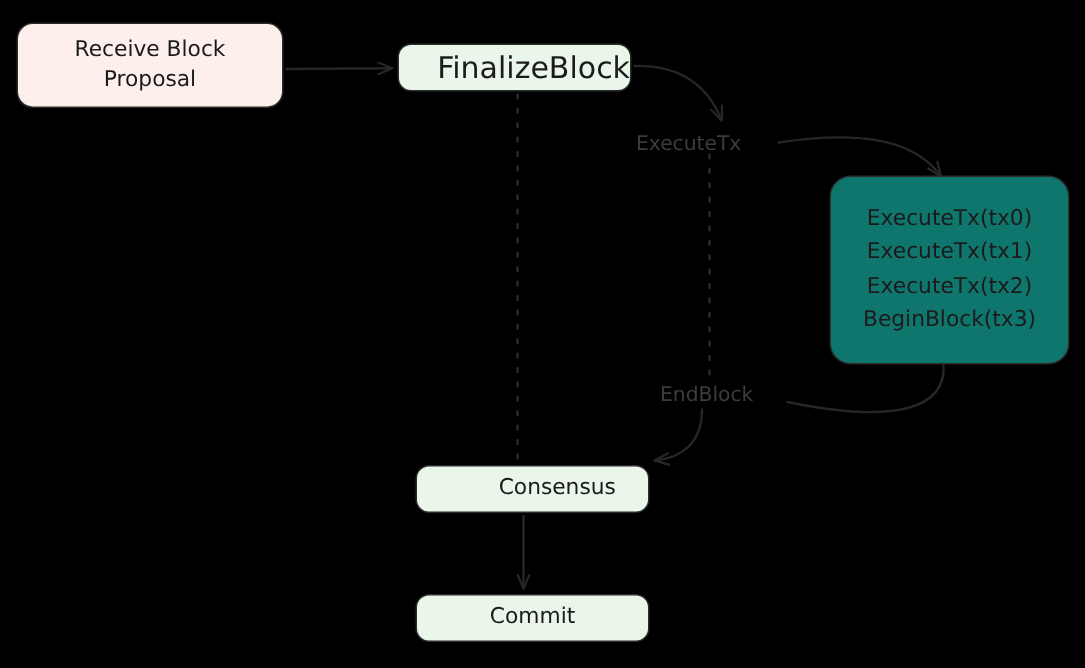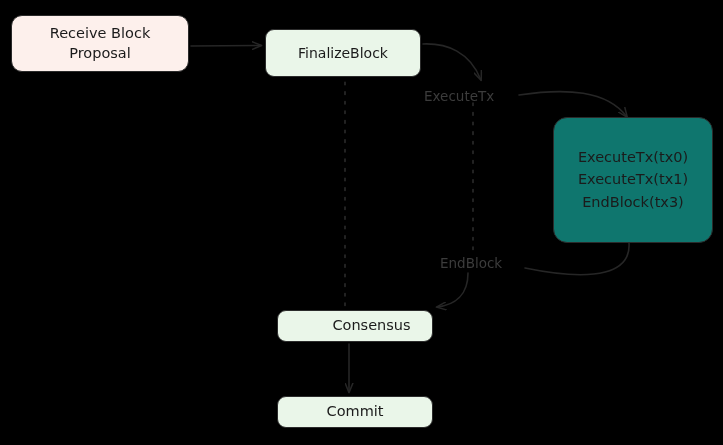--- a/index.html
+++ b/index.html
@@ -44,23 +44,24 @@
     height: 57px;
     background: #fdf0ec;
     border-color: #2a2a2a;
     border-radius: 11px;
     font-size: 14.5px;
   }
   .node-finalize {
     left: 265px;
     top: 29px;
     width: 156px;
-    height: 48px;
+    height: 32px;
     background: #eaf6e9;
-    font-size: 14px;
+    font-size: 20px;
+    justify-content: flex-end;
   }
   .node-executetx {
     left: 553px;
     top: 117px;
     width: 160px;
     height: 126px;
     background: #0f766e;
     border-radius: 14px;
     font-size: 14.5px;
     flex-direction: column;
@@ -143,21 +144,22 @@
     </div>
   </div>
 
   <div class="node-box node-finalize">
     <span>FinalizeBlock</span>
   </div>
 
   <div class="node-box node-executetx">
     <span class="tx-line">ExecuteTx(tx0)</span>
     <span class="tx-line">ExecuteTx(tx1)</span>
-    <span class="tx-line">EndBlock(tx3)</span>
+    <span class="tx-line">ExecuteTx(tx2)</span>
+    <span class="tx-line">BeginBlock(tx3)</span>
   </div>
 
   <div class="node-box node-consensus">
     <span>Consensus</span>
   </div>
 
   <div class="node-box node-commit">
     <span>Commit</span>
   </div>
 

